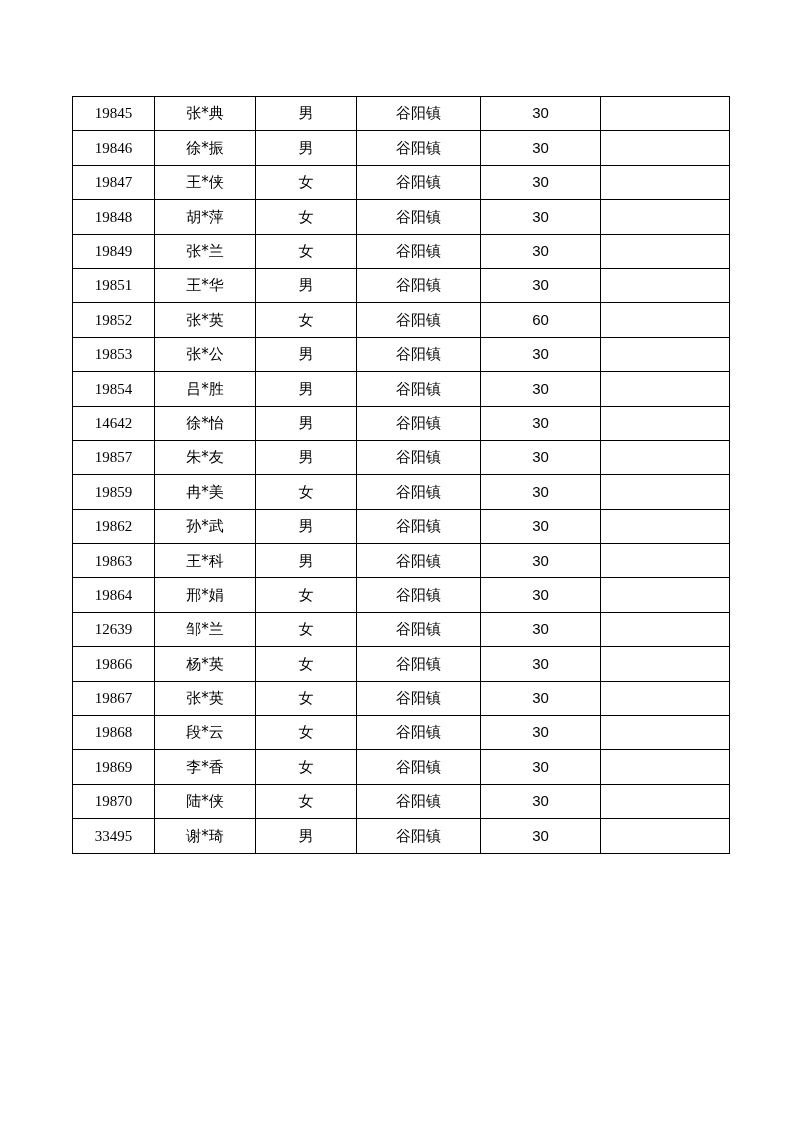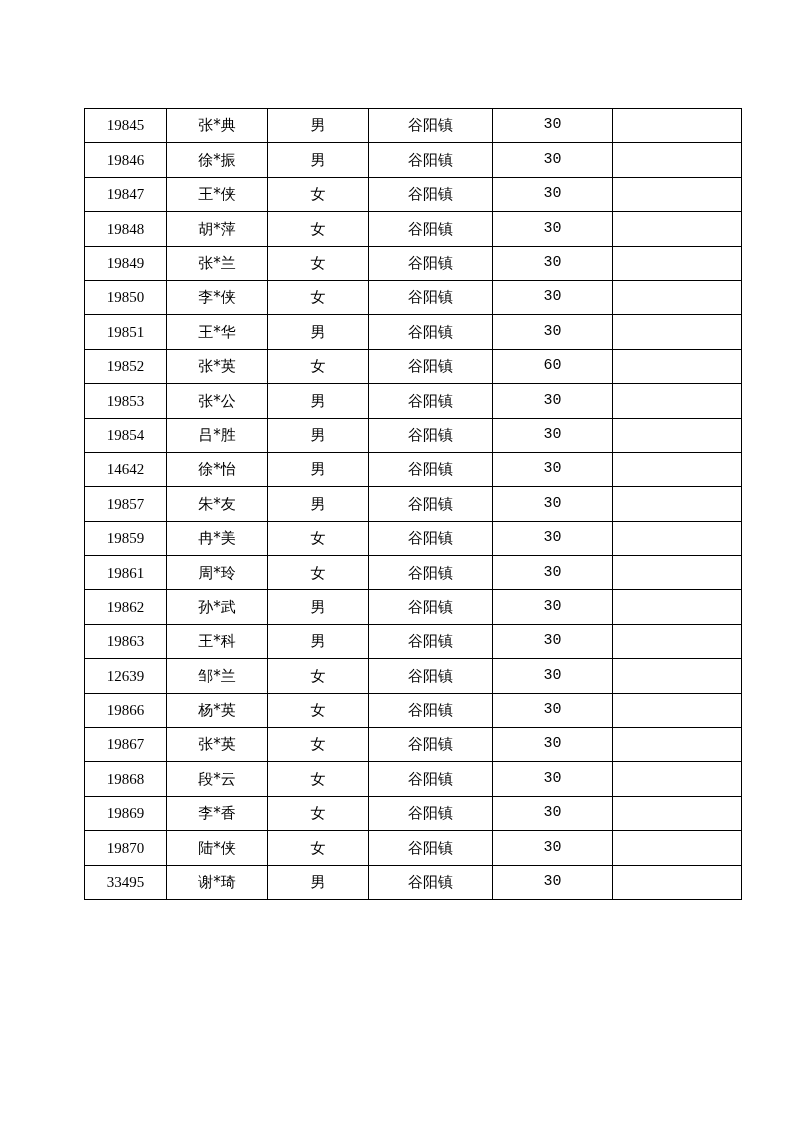--- a/index.html
+++ b/index.html
@@ -17,21 +17,21 @@
     position: relative;
     width: 793px;
     height: 1122px;
     box-sizing: border-box;
     padding: 92px 68px 0 68px;
   }
   table.roster {
     border-collapse: collapse;
     table-layout: fixed;
     width: 657px;
-    margin: 16px;
+    margin: 4px;
     padding-left: 7px;
   }
   table.roster td {
     border: 1px solid #000000;
     height: 33.4px;
     padding: 0 2px;
     text-align: center;
     vertical-align: middle;
     font-size: 15px;
     line-height: 1.1;
@@ -39,21 +39,21 @@
     white-space: nowrap;
   }
   col.c-id    { width: 82px; }
   col.c-name  { width: 101px; }
   col.c-sex   { width: 101px; }
   col.c-town  { width: 124px; }
   col.c-amt   { width: 120px; }
   col.c-note  { width: 129px; }
 
   td.cell-id   { font-family: "Liberation Serif", "DejaVu Serif", serif; }
-  td.cell-amt  { font-family: Liberation Mono, monospace; }
+  td.cell-amt  { font-family: Liberation Sans, sans-serif; }
   td.cell-name, td.cell-sex, td.cell-town {
     font-family: "DejaVu Sans", "Liberation Sans", sans-serif;
     font-size: 14px;
   }
   td.cell-note { }
 </style>
 </head>
 <body>
 
 <div class="page">
@@ -101,28 +101,20 @@
         </tr>
         <tr>
           <td class="cell-id">19849</td>
           <td class="cell-name">张*兰</td>
           <td class="cell-sex">女</td>
           <td class="cell-town">谷阳镇</td>
           <td class="cell-amt">30</td>
           <td class="cell-note"></td>
         </tr>
         <tr>
-          <td class="cell-id">19850</td>
-          <td class="cell-name">李*侠</td>
-          <td class="cell-sex">女</td>
-          <td class="cell-town">谷阳镇</td>
-          <td class="cell-amt">30</td>
-          <td class="cell-note"></td>
-        </tr>
-        <tr>
           <td class="cell-id">19851</td>
           <td class="cell-name">王*华</td>
           <td class="cell-sex">男</td>
           <td class="cell-town">谷阳镇</td>
           <td class="cell-amt">30</td>
           <td class="cell-note"></td>
         </tr>
         <tr>
           <td class="cell-id">19852</td>
           <td class="cell-name">张*英</td>
@@ -165,39 +157,39 @@
         </tr>
         <tr>
           <td class="cell-id">19859</td>
           <td class="cell-name">冉*美</td>
           <td class="cell-sex">女</td>
           <td class="cell-town">谷阳镇</td>
           <td class="cell-amt">30</td>
           <td class="cell-note"></td>
         </tr>
         <tr>
-          <td class="cell-id">19861</td>
-          <td class="cell-name">周*玲</td>
-          <td class="cell-sex">女</td>
-          <td class="cell-town">谷阳镇</td>
-          <td class="cell-amt">30</td>
-          <td class="cell-note"></td>
-        </tr>
-        <tr>
           <td class="cell-id">19862</td>
           <td class="cell-name">孙*武</td>
           <td class="cell-sex">男</td>
           <td class="cell-town">谷阳镇</td>
           <td class="cell-amt">30</td>
           <td class="cell-note"></td>
         </tr>
         <tr>
           <td class="cell-id">19863</td>
           <td class="cell-name">王*科</td>
           <td class="cell-sex">男</td>
+          <td class="cell-town">谷阳镇</td>
+          <td class="cell-amt">30</td>
+          <td class="cell-note"></td>
+        </tr>
+        <tr>
+          <td class="cell-id">19864</td>
+          <td class="cell-name">邢*娟</td>
+          <td class="cell-sex">女</td>
           <td class="cell-town">谷阳镇</td>
           <td class="cell-amt">30</td>
           <td class="cell-note"></td>
         </tr>
         <tr>
           <td class="cell-id">12639</td>
           <td class="cell-name">邹*兰</td>
           <td class="cell-sex">女</td>
           <td class="cell-town">谷阳镇</td>
           <td class="cell-amt">30</td>

